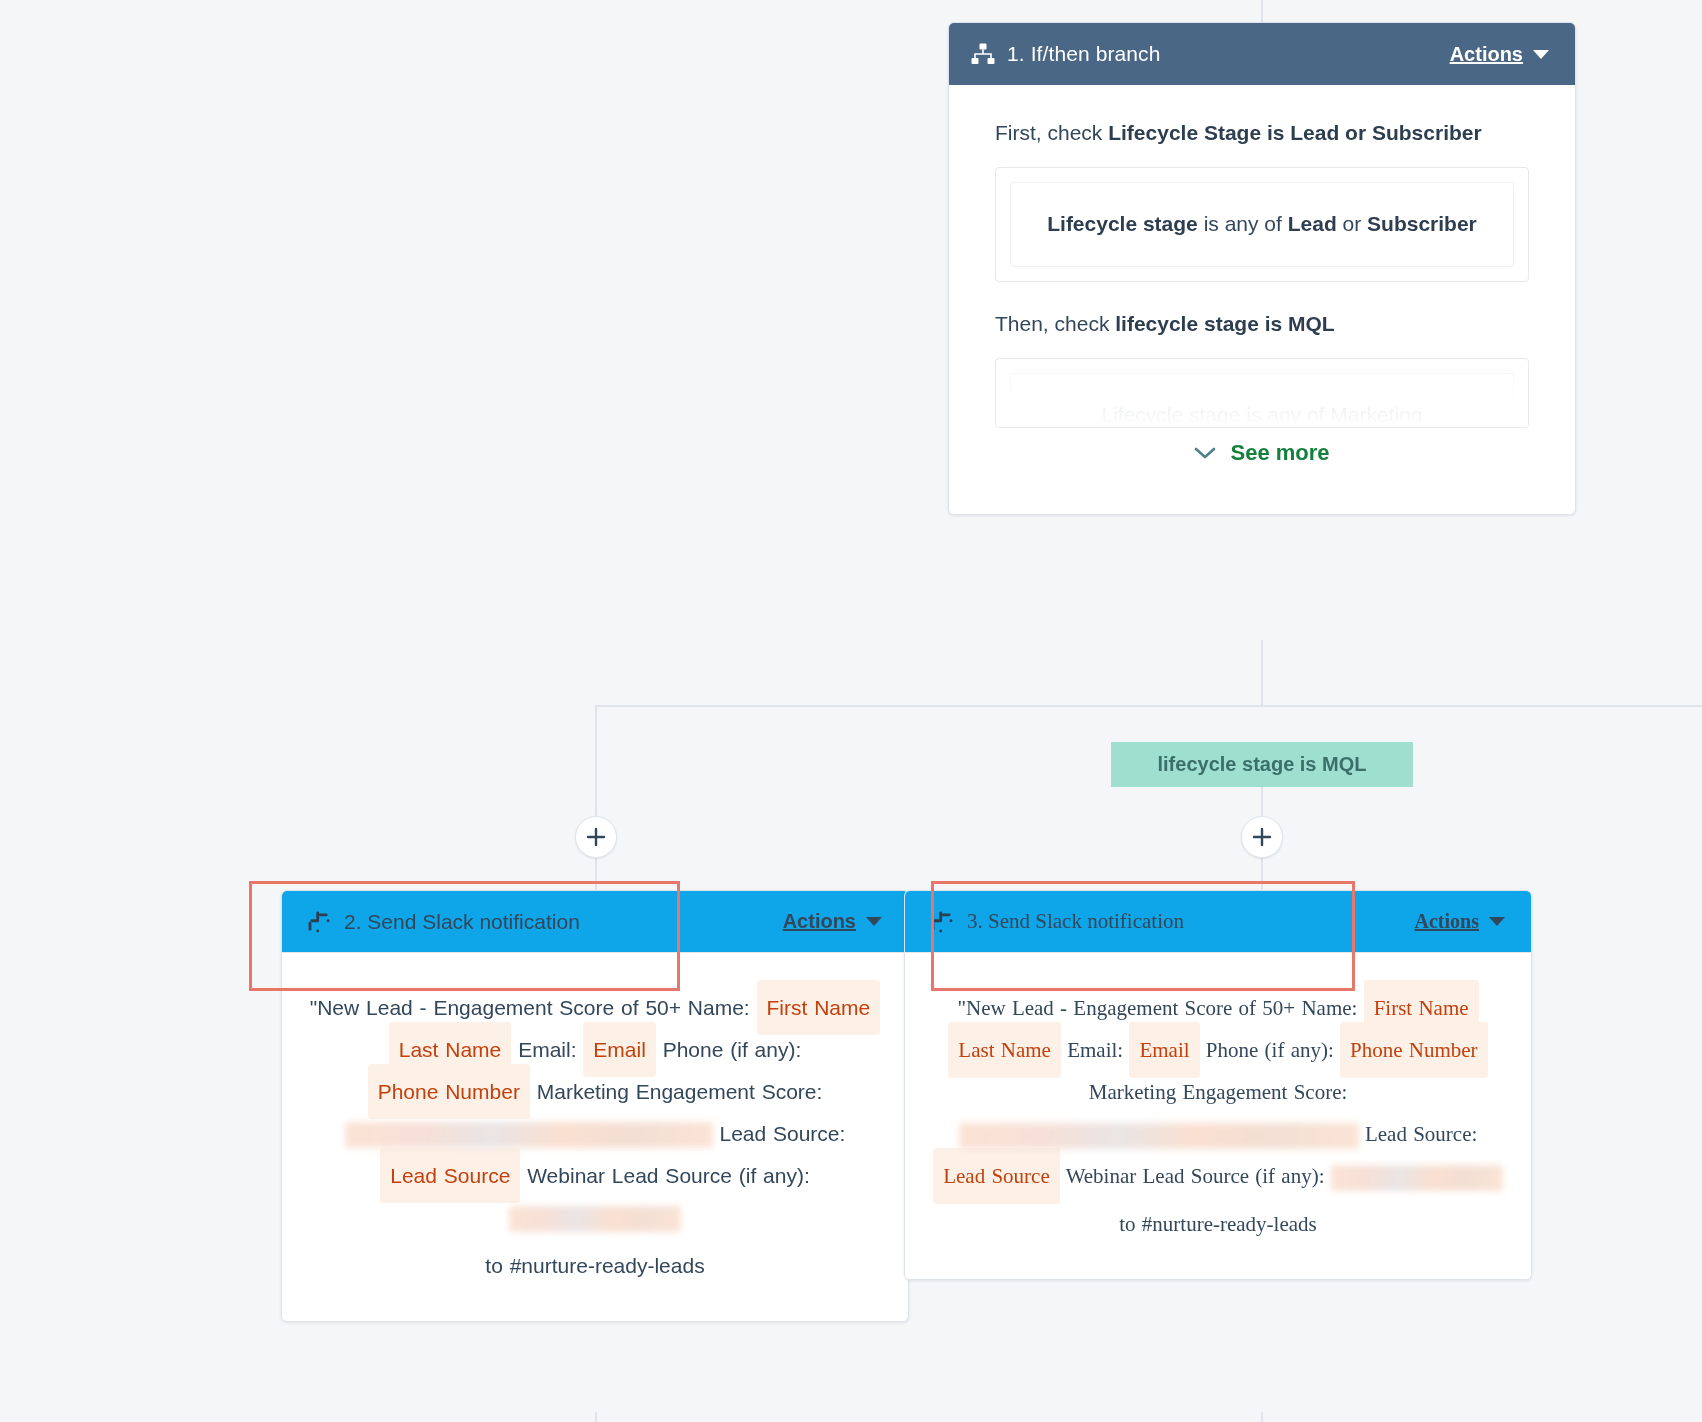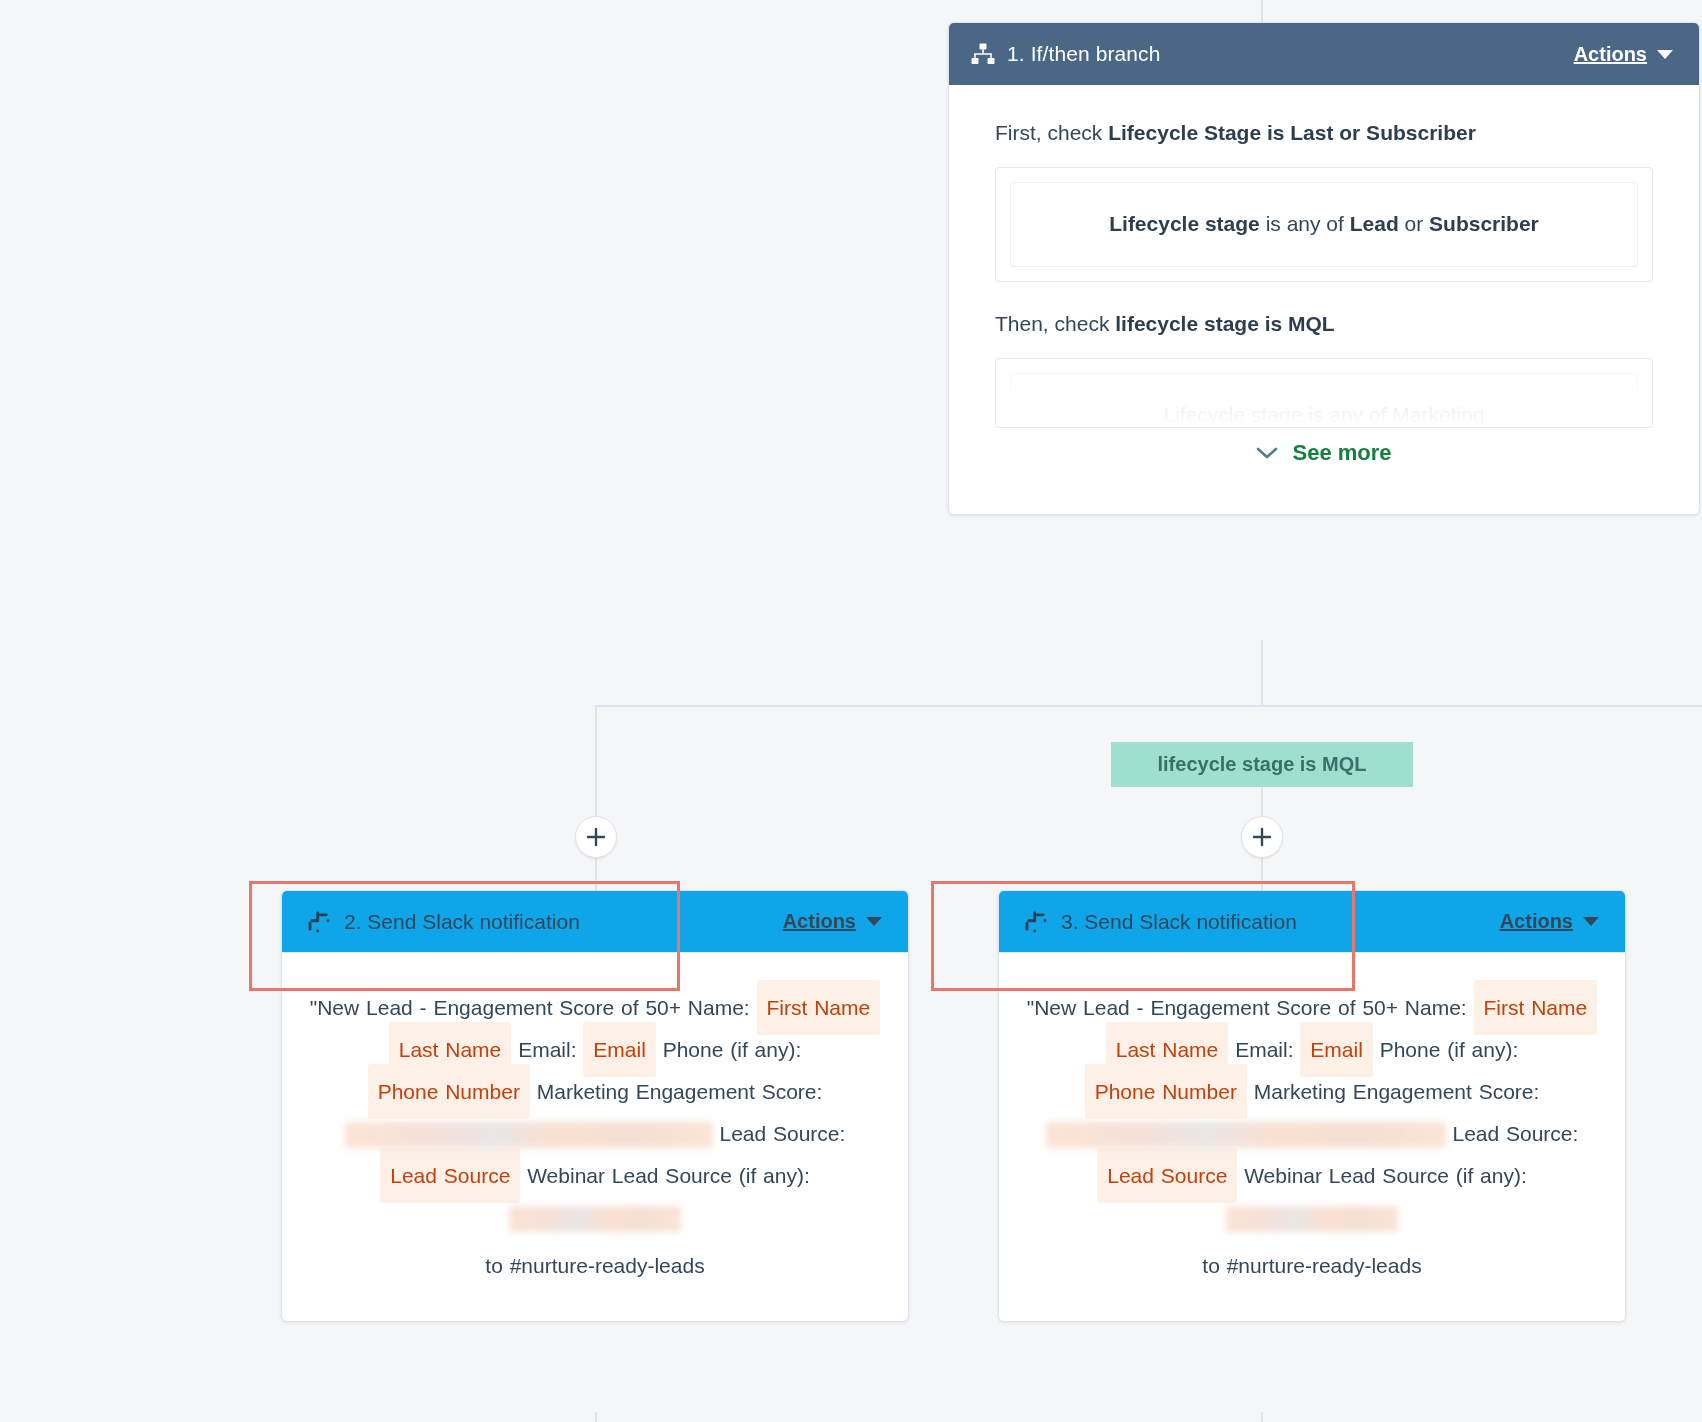--- a/index.html
+++ b/index.html
@@ -33,21 +33,21 @@
   
   .card {
     position: absolute;
     background: #ffffff;
     border: 1px solid #dfe3eb;
     border-radius: 6px;
     box-shadow: 0 1px 3px rgba(45,62,80,0.10);
   }
 
   
-  .branch-card { left: 948px; top: 22px; width: 752px; }
+  .branch-card { left: 948px; top: 22px; width: 628px; }
   .branch-head {
     background: #4a6785;
     border-radius: 5px 5px 0 0;
     height: 62px;
     display: flex;
     align-items: center;
     padding: 0 26px 0 22px;
   }
   .branch-head .title-wrap {
     display: flex;
@@ -269,21 +269,21 @@
           </svg>
         </span>
         <span class="branch-title">1. If/then branch</span>
       </div>
       <span class="actions-link"><span>Actions</span></span>
       <span class="caret"></span>
     </div>
 
     <div class="branch-body">
       <div class="check-line">
-        <span>First, check </span><b>Lifecycle Stage is Last or Subscriber</b>
+        <span>First, check </span><b>Lifecycle Stage is Lead or Subscriber</b>
       </div>
 
       <div class="cond-outer">
         <div class="cond-inner">
           <b>Lifecycle stage</b><span> is any of </span><b>Lead</b><span> or </span><b>Subscriber</b>
         </div>
       </div>
 
       <div class="check-line">
         <span>Then, check </span><b>lifecycle stage is MQL</b>
@@ -355,21 +355,21 @@
       <span>Marketing Engagement Score:</span>
       <span class="redact" style="width:368px;"></span>
       <span>Lead Source:</span>
       <span class="token">Lead Source</span>
       <span>Webinar Lead Source (if any):</span>
       <span class="redact" style="width:172px;"></span>
       <div class="footer-line">to #nurture-ready-leads</div>
     </div>
   </div>
 
-  <div class="card slack-card" style="left:998px; top:890px;">
+  <div class="card slack-card" style="left:904px; top:890px;font-family:Liberation Serif, serif;">
     <div class="slack-head">
       <div class="title-wrap">
         <span>
           <svg class="icon-slack" viewBox="0 0 24 24" aria-hidden="true">
             <g fill="#2d3e50">
               <rect x="9.1" y="0.6" width="3.1" height="9.6" rx="1.55"></rect>
               <rect x="0.6" y="11.8" width="3.1" height="9.6" rx="1.55"></rect>
               <rect x="11.8" y="2.6" width="9.6" height="3.1" rx="1.55"></rect>
               <rect x="2.6" y="9.1" width="9.6" height="3.1" rx="1.55"></rect>
               <rect x="20.3" y="9.1" width="3.1" height="3.1" rx="1.55"></rect>

